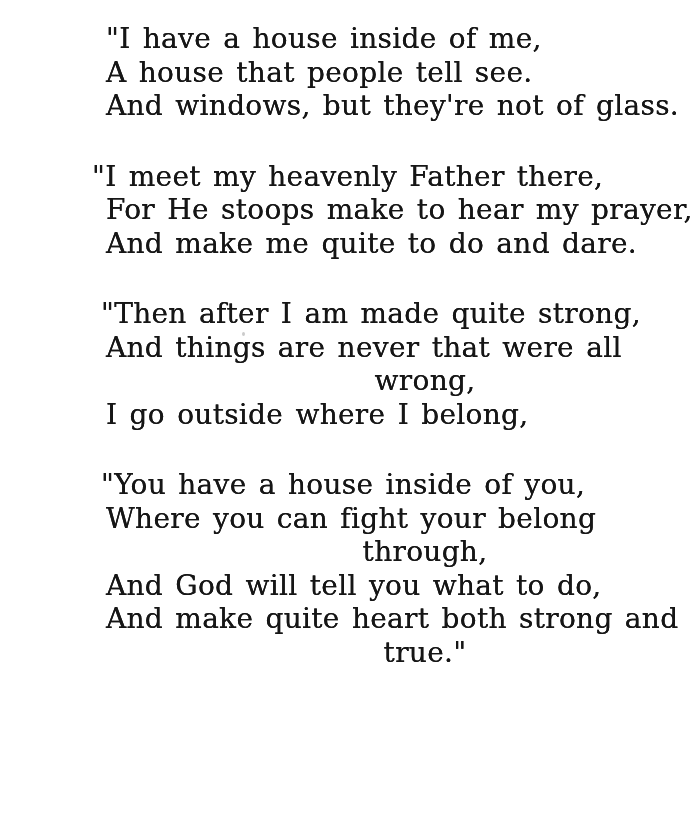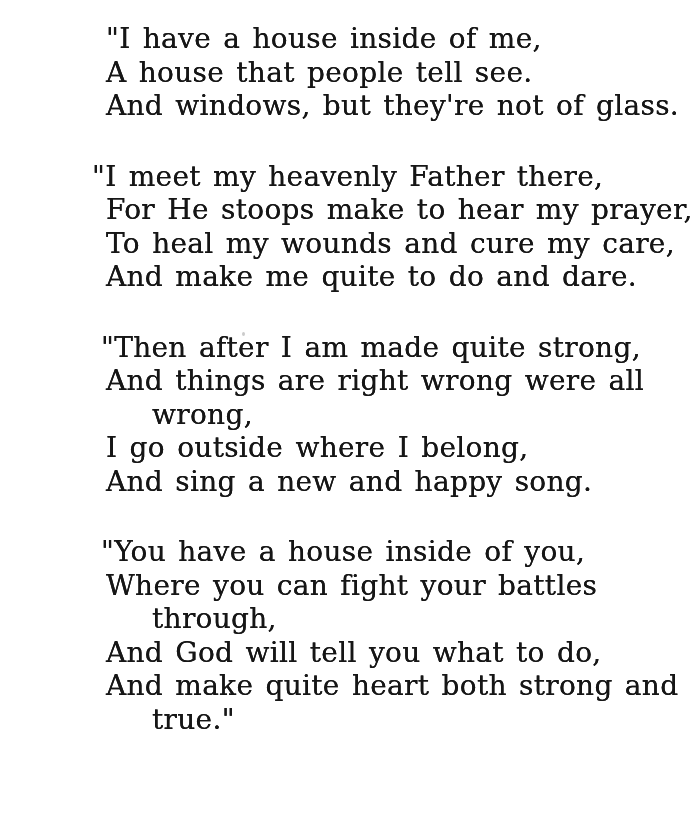--- a/index.html
+++ b/index.html
@@ -33,20 +33,21 @@
   }
   .stanza:last-child {
     margin-bottom: 0;
   }
   .line {
     white-space: pre;
   }
   
   .line.indent {
     padding-left: 46px;
+    text-align: center;
   }
   
   .line.hang-lg { margin-left: -14px; }
   .line.hang-sm { margin-left: -5px; }
   
   .speck {
     position: absolute;
     left: 242px;
     top: 332px;
     width: 3px;
@@ -64,35 +65,33 @@
 
     <div class="stanza">
       <div class="line">"I have a house inside of me,</div>
       <div class="line">A house that people tell see.</div>
       <div class="line">And windows, but they're not of glass.</div>
     </div>
 
     <div class="stanza">
       <div class="line hang-lg">"I meet my heavenly Father there,</div>
       <div class="line">For He stoops make to hear my prayer,</div>
-      <div class="line">To heal my wounds and cure my care,</div>
       <div class="line">And make me quite to do and dare.</div>
     </div>
 
     <div class="stanza">
       <div class="line hang-sm">"Then after I am made quite strong,</div>
-      <div class="line">And things are right wrong were all</div>
+      <div class="line">And things are never that were all</div>
       <div class="line indent">wrong,</div>
       <div class="line">I go outside where I belong,</div>
-      <div class="line">And sing a new and happy song.</div>
     </div>
 
     <div class="stanza">
       <div class="line hang-sm">"You have a house inside of you,</div>
-      <div class="line">Where you can fight your battles</div>
+      <div class="line">Where you can fight your belong</div>
       <div class="line indent">through,</div>
       <div class="line">And God will tell you what to do,</div>
       <div class="line">And make quite heart both strong and</div>
       <div class="line indent">true."</div>
     </div>
 
   </div>
   <div class="speck"></div>
 </div>
 

